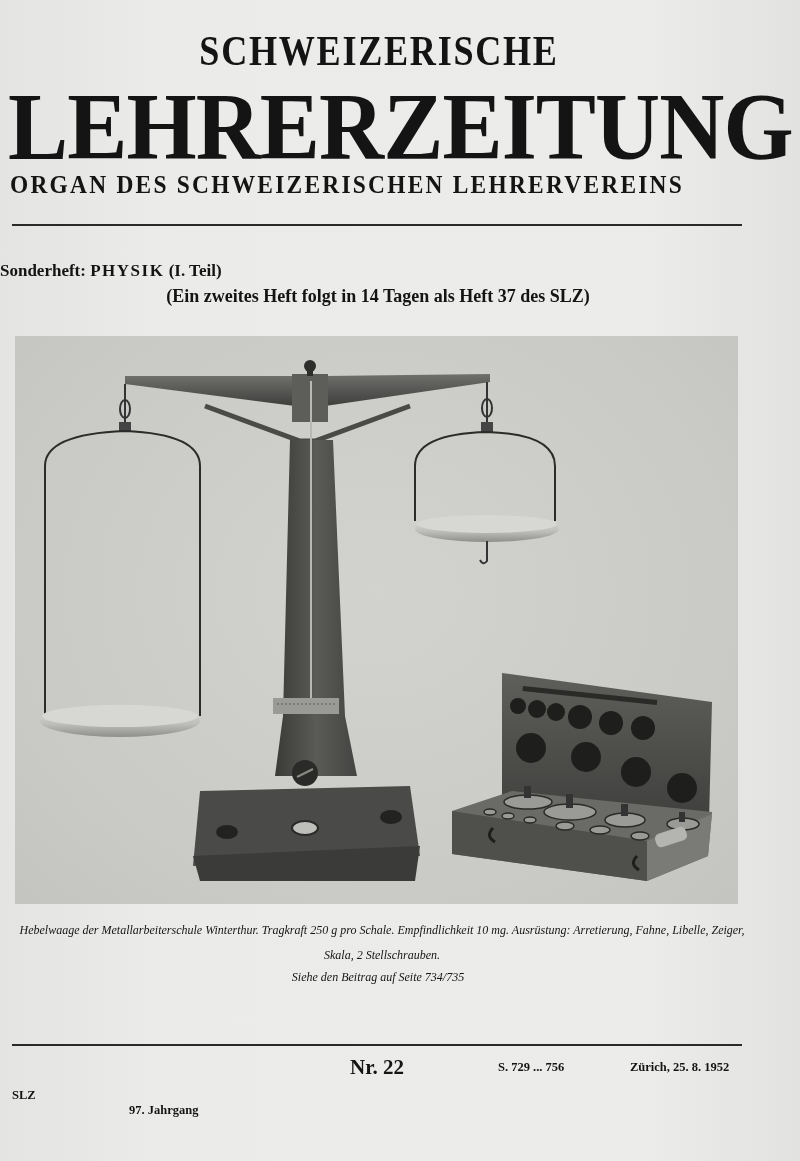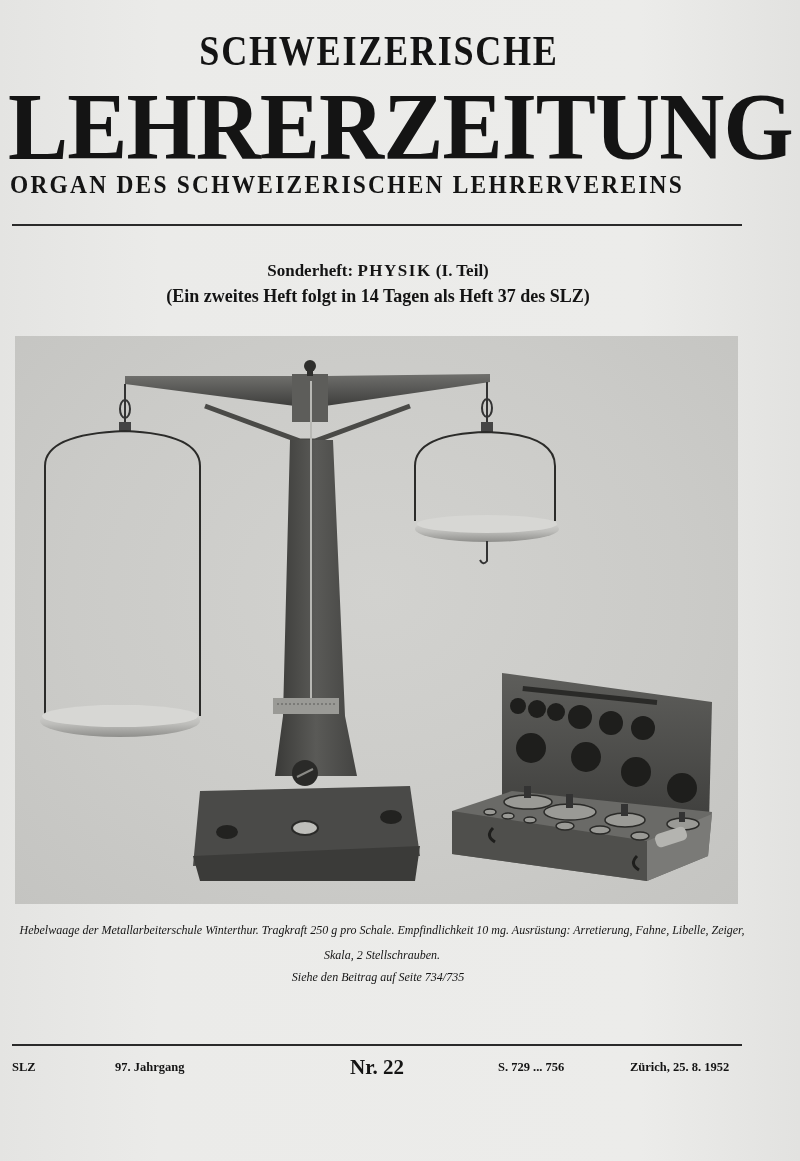--- a/index.html
+++ b/index.html
@@ -25,21 +25,21 @@
     white-space: nowrap;
   }
   .title-sub {
     left: 10px; top: 170px; width: 740px;
     font-size: 26px; font-weight: bold; letter-spacing: 2.5px; line-height: 30px;
     transform: scaleX(0.9); transform-origin: left top;
     white-space: nowrap;
   }
   .rule { background: #2a2a2a; height: 2px; }
   .special {
-    left: 0; width: 756px; top: 261px; text-align: center;
+    left: 0; width: 756px; top: 261px; text-align: left;
     font-size: 17px; font-weight: bold;
   }
   .special .em { letter-spacing: 1.5px; }
   .special-note {
     left: 0; width: 756px; top: 286px; text-align: center;
     font-size: 18px; font-weight: bold;
   }
   .photo {
     left: 15px; top: 336px; width: 723px; height: 568px;
     background: radial-gradient(ellipse at 50% 45%, #d2d2cf 0%, #cbcbc8 60%, #c4c4c1 100%);
@@ -183,19 +183,19 @@
         <path d="M622 520 Q614 528 624 534" stroke="#1e1e1c" stroke-width="3" fill="none"></path>
       </g>
     </svg>
   </div>
 
   <div class="abs caption">Hebelwaage der Metallarbeiterschule Winterthur. Tragkraft 250 g pro Schale. Empfindlichkeit 10 mg. Ausrüstung: Arretierung, Fahne, Libelle, Zeiger, Skala, 2 Stellschrauben.</div>
   <div class="abs see-also">Siehe den Beitrag auf Seite 734/735</div>
 
   <div class="abs rule" style="left:12px; top:1044px; width:730px; height:1.5px;"></div>
 
-  <div class="abs footer" style="left:12px;">SLZ</div>
-  <div class="abs footer" style="left:115px;">97. Jahrgang</div>
+  <div class="abs footer" style="left:12px;margin-top:28px;">SLZ</div>
+  <div class="abs footer" style="left:129px;margin-top:43px;">97. Jahrgang</div>
   <div class="abs footer nr" style="left:350px;">Nr. 22</div>
   <div class="abs footer" style="left:498px;">S. 729 ... 756</div>
   <div class="abs footer" style="left:630px;">Zürich, 25. 8. 1952</div>
 
 </div>
 
 </body></html>

